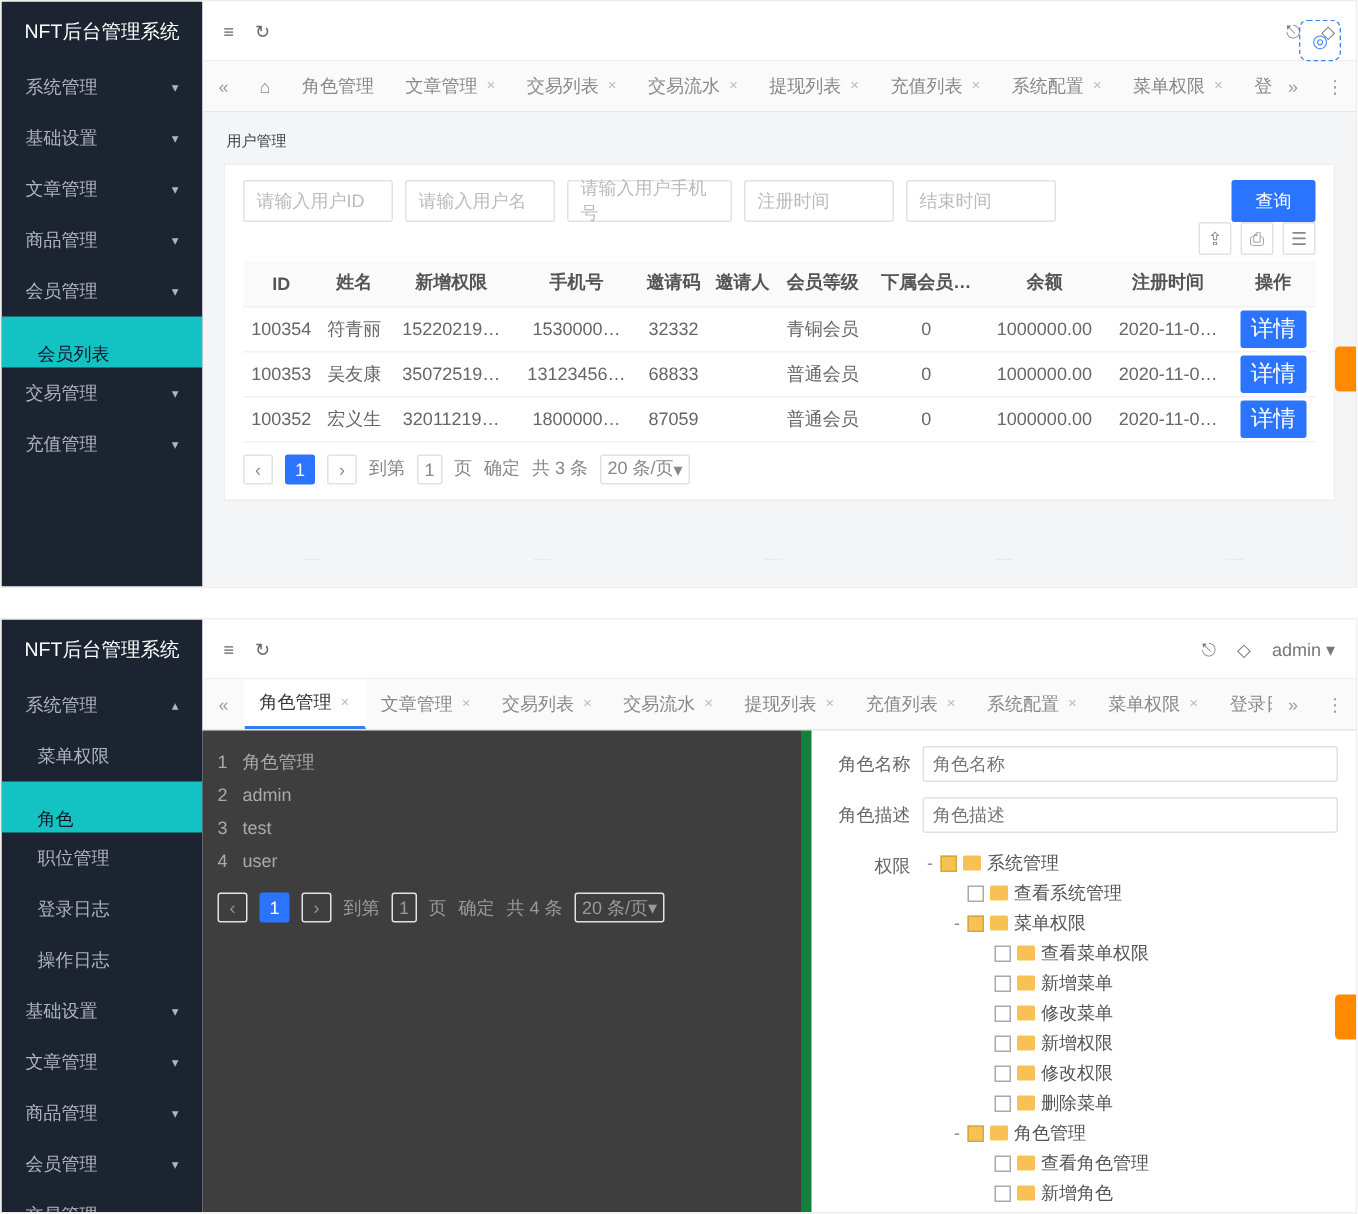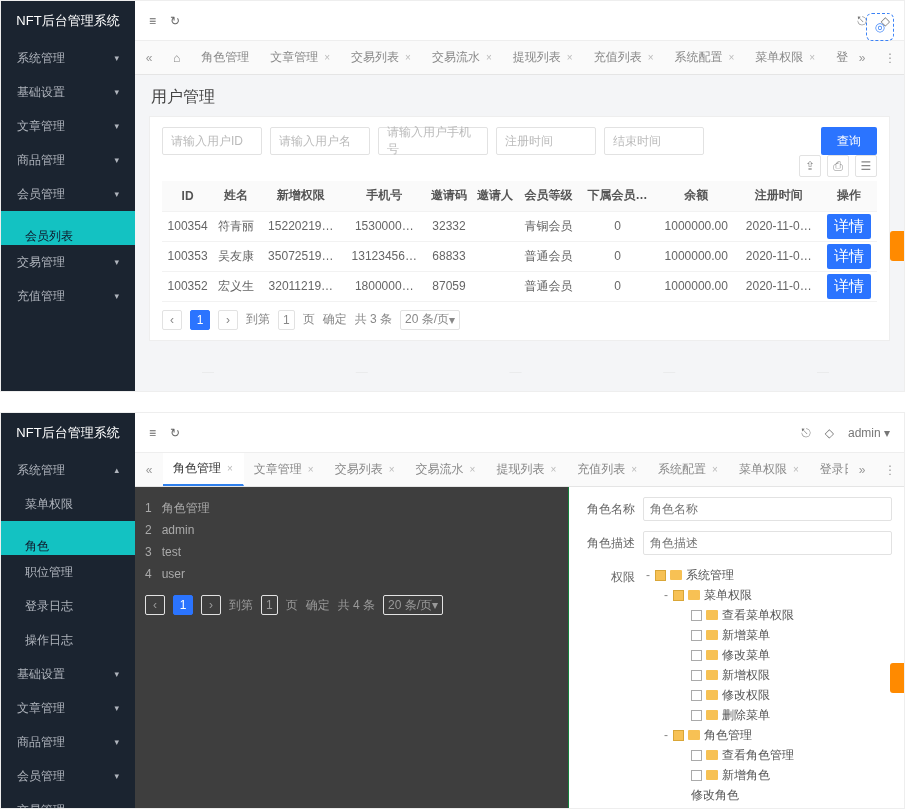--- a/index.html
+++ b/index.html
@@ -20,42 +20,42 @@
 .corner{position:absolute;top:12px;right:10px;width:28px;height:28px;border:1.5px dashed #3b82f6;border-radius:6px;display:flex;align-items:center;justify-content:center;color:#3b82f6;}
 .tabs{position:absolute;left:134px;right:0;top:40px;height:34px;background:#fafafa;border-bottom:1px solid #e5e5e5;display:flex;align-items:stretch;}
 .tabs .nav-arrow{width:28px;display:flex;align-items:center;justify-content:center;color:#999;cursor:pointer;}
 .tabs .tabrow{flex:1;display:flex;align-items:stretch;overflow:hidden;}
 .tab{display:flex;align-items:center;padding:0 10px;color:#888;white-space:nowrap;cursor:pointer;border-right:1px solid transparent;}
 .tab .x{margin-left:6px;color:#bbb;font-size:10px;}
 .tab.active{color:#333;border-bottom:2px solid #2f80ed;background:#fff;}
 .tab.home{padding:0 10px;}
 .content{position:absolute;left:134px;right:0;top:74px;bottom:0;background:#f4f5f7;padding:10px 14px;overflow:hidden;}
 .panel{background:#fff;border:1px solid #eee;padding:10px 12px;}
-.section-title{font-size:16px;color:#444;margin:2px 0 8px 2px;}
+.section-title{font-size:10px;color:#444;margin:2px 0 8px 2px;}
 .filters{display:flex;gap:8px;align-items:center;margin-bottom:0;}
 .fld{height:28px;border:1px solid #e2e2e2;border-radius:2px;padding:0 8px;color:#bbb;background:#fff;display:flex;align-items:center;}
 .fld.w1{width:100px;}
 .fld.w2{width:100px;}
 .fld.w3{width:110px;}
 .fld.w4{width:100px;}
 .fld.w5{width:100px;}
 .btn-primary{background:#2b74ff;color:#fff;border:none;height:28px;padding:0 16px;border-radius:2px;cursor:pointer;}
 .toolbar-r{display:flex;justify-content:flex-end;gap:6px;margin-bottom:4px;}
 .ticon{width:22px;height:22px;border:1px solid #e2e2e2;border-radius:2px;display:flex;align-items:center;justify-content:center;color:#888;cursor:pointer;}
 table{width:100%;border-collapse:collapse;}
 th,td{height:30px;text-align:center;font-size:12px;color:#666;border-bottom:1px solid #f2f2f2;}
 th{background:#fafafa;color:#555;}
 .btn-mini{background:#2b74ff;color:#fff;border:none;border-radius:2px;padding:3px 7px;font-size:15px;cursor:pointer;}
 .pager{display:flex;align-items:center;gap:8px;margin-top:8px;color:#888;}
 .pgbtn{width:20px;height:20px;border:1px solid #e2e2e2;display:flex;align-items:center;justify-content:center;border-radius:2px;}
 .pgbtn.active{background:#2b74ff;color:#fff;border-color:#2b74ff;}
 .select{border:1px solid #e2e2e2;height:20px;padding:0 4px;display:flex;align-items:center;border-radius:2px;}
 .shot2 .content2{position:absolute;left:134px;right:0;top:74px;bottom:0;display:flex;}
 .left2{flex:1;background:#3e3e3e;color:#999;padding:10px;}
-.right2{width:336px;background:#fff;border-left:1px solid #15803d;padding:10px 12px;overflow:auto;}
+.right2{width:370px;background:#fff;border-left:7px solid #15803d;padding:10px 12px;overflow:auto;}
 .formrow{display:flex;align-items:flex-start;margin-bottom:10px;}
 .formrow label{width:54px;text-align:right;color:#666;margin-right:8px;padding-top:4px;}
 .formrow input{flex:1;height:24px;border:1px solid #e2e2e2;border-radius:2px;padding:0 6px;color:#bbb;}
 .tree{flex:1;}
 .tree-node{display:flex;align-items:center;height:20px;color:#555;}
 .tree-node .tog{width:10px;text-align:center;color:#888;margin-right:2px;}
 .tree-node .cb{width:11px;height:11px;border:1px solid #aaa;margin-right:4px;display:inline-block;}
 .tree-node .cb.checked{background:#f7c154;border-color:#d9a637;}
 .tree-node .fld-ico{width:12px;height:10px;background:#f7c154;border-radius:1px;margin-right:4px;}
 .d1{padding-left:0;}
@@ -400,65 +400,71 @@
       <div class="formrow">
         <label>权限</label>
         <div class="tree" id="s2-tree">
             <div class="tree-node d1">
               <span class="tog">-</span>
               <span class="cb checked"></span>
               <span class="fld-ico"></span>
               <span>系统管理</span>
             </div>
             <div class="tree-node d2">
-              <span class="tog">-</span>
-              <span class="cb checked"></span>
-              <span class="fld-ico"></span>
-              <span>菜单权限</span>
-            </div>
-            <div class="tree-node d3">
-              <span class="tog"></span>
-              <span class="cb"></span>
-              <span class="fld-ico"></span>
-              <span>查看菜单权限</span>
-            </div>
-            <div class="tree-node d3">
-              <span class="tog"></span>
-              <span class="cb"></span>
-              <span class="fld-ico"></span>
-              <span>新增菜单</span>
-            </div>
-            <div class="tree-node d3">
-              <span class="tog"></span>
-              <span class="cb"></span>
-              <span class="fld-ico"></span>
-              <span>修改菜单</span>
-            </div>
-            <div class="tree-node d3">
-              <span class="tog"></span>
-              <span class="cb"></span>
-              <span class="fld-ico"></span>
-              <span>新增权限</span>
-            </div>
-            <div class="tree-node d3">
-              <span class="tog"></span>
-              <span class="cb"></span>
-              <span class="fld-ico"></span>
-              <span>修改权限</span>
-            </div>
-            <div class="tree-node d3">
-              <span class="tog"></span>
-              <span class="cb"></span>
-              <span class="fld-ico"></span>
-              <span>删除菜单</span>
+              <span class="tog"></span>
+              <span class="cb"></span>
+              <span class="fld-ico"></span>
+              <span>查看系统管理</span>
             </div>
             <div class="tree-node d2">
               <span class="tog">-</span>
               <span class="cb checked"></span>
               <span class="fld-ico"></span>
+              <span>菜单权限</span>
+            </div>
+            <div class="tree-node d3">
+              <span class="tog"></span>
+              <span class="cb"></span>
+              <span class="fld-ico"></span>
+              <span>查看菜单权限</span>
+            </div>
+            <div class="tree-node d3">
+              <span class="tog"></span>
+              <span class="cb"></span>
+              <span class="fld-ico"></span>
+              <span>新增菜单</span>
+            </div>
+            <div class="tree-node d3">
+              <span class="tog"></span>
+              <span class="cb"></span>
+              <span class="fld-ico"></span>
+              <span>修改菜单</span>
+            </div>
+            <div class="tree-node d3">
+              <span class="tog"></span>
+              <span class="cb"></span>
+              <span class="fld-ico"></span>
+              <span>新增权限</span>
+            </div>
+            <div class="tree-node d3">
+              <span class="tog"></span>
+              <span class="cb"></span>
+              <span class="fld-ico"></span>
+              <span>修改权限</span>
+            </div>
+            <div class="tree-node d3">
+              <span class="tog"></span>
+              <span class="cb"></span>
+              <span class="fld-ico"></span>
+              <span>删除菜单</span>
+            </div>
+            <div class="tree-node d2">
+              <span class="tog">-</span>
+              <span class="cb checked"></span>
+              <span class="fld-ico"></span>
               <span>角色管理</span>
             </div>
             <div class="tree-node d3">
               <span class="tog"></span>
               <span class="cb"></span>
               <span class="fld-ico"></span>
               <span>查看角色管理</span>
             </div>
             <div class="tree-node d3">
               <span class="tog"></span>

